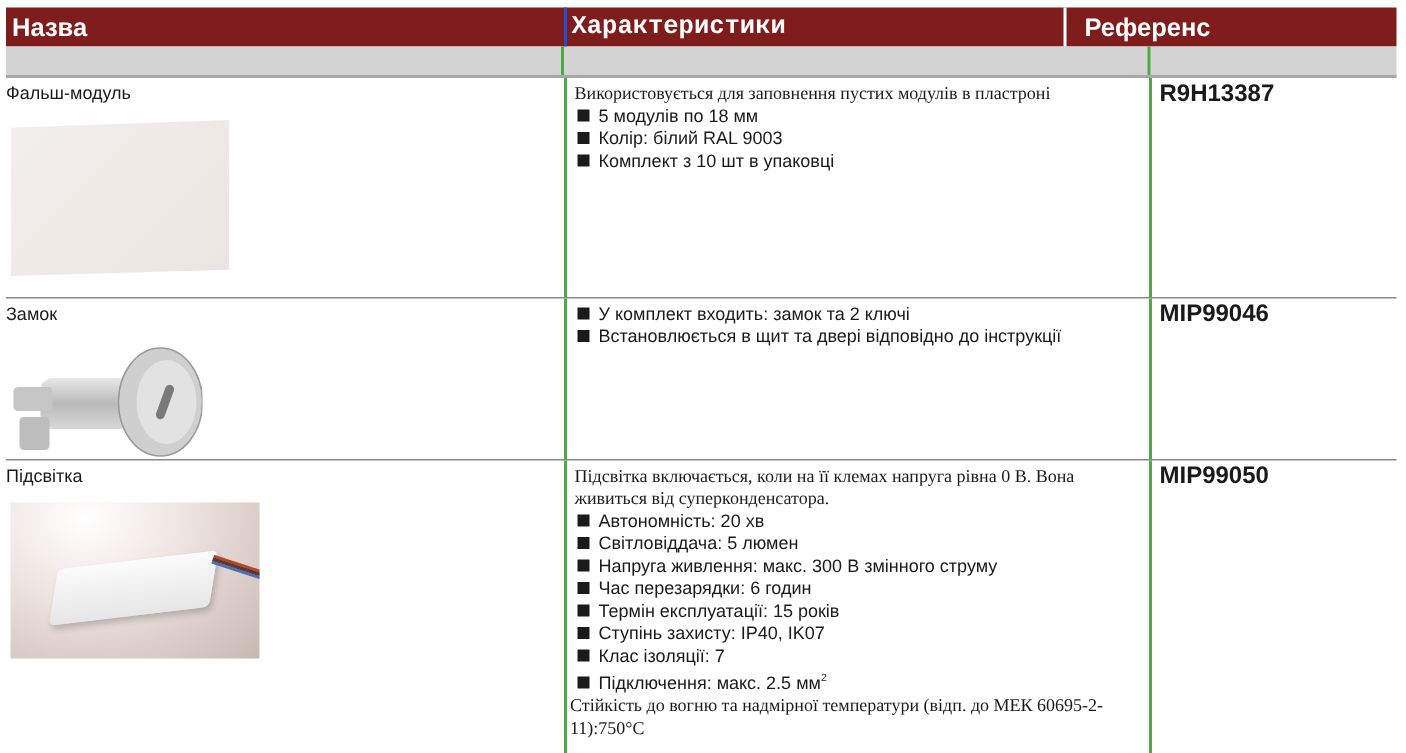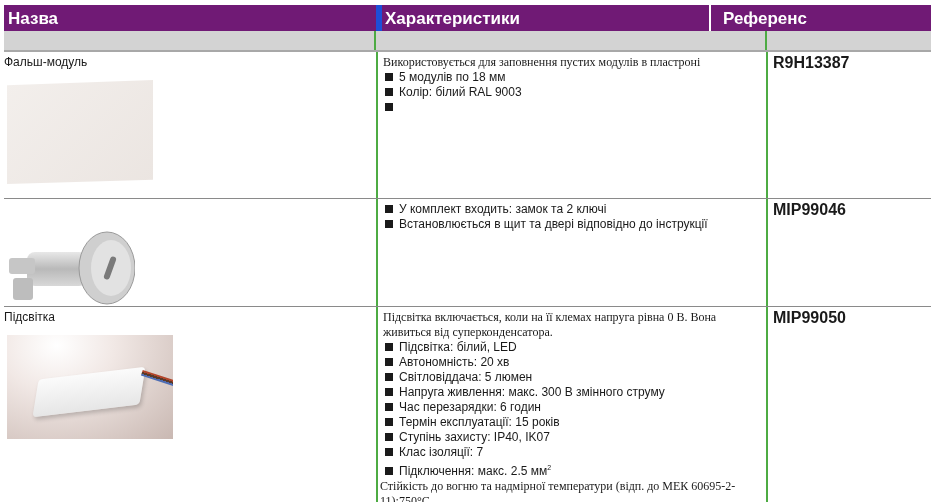--- a/index.html
+++ b/index.html
@@ -1,22 +1,22 @@
 <!DOCTYPE html>
 <html><head>
 <meta charset="utf-8">
 <style>
   html, body { margin: 0; padding: 0; background: #ffffff; }
   body { width: 937px; height: 502px; position: relative; overflow: hidden;
          font-family: "Liberation Sans", sans-serif; color: #1a1a1a; }
   .table { position: absolute; left: 4px; top: 5px; width: 927px; }
-  .hdr { display: flex; height: 26px; background: #701a75; }
+  .hdr { display: flex; height: 26px; background: #7f1d1d; }
   .hdr .c { color: #ffffff; font-weight: bold; font-size: 17px; line-height: 27px; padding-left: 4px; box-sizing: border-box; }
   .hdr .c1 { width: 372px; }
-  .hdr .c2 { width: 333px; border-left: 6px solid #1d4ed8; padding-left: 3px; }
+  .hdr .c2 { width: 333px; border-left: 2px solid #1d4ed8; padding-left: 3px; font-family: Liberation Mono, monospace; }
   .hdr .c3 { width: 165px; border-left: 2px solid #ffffff; padding-left: 12px; }
   .sub { display: flex; height: 19px; background: #d3d3d3; border-bottom: 2px solid #a8a8a8; }
   .sub .c1 { width: 372px; }
   .sub .c2 { width: 390px; border-left: 2px solid #4dab43; }
   .sub .c3 { width: 165px; border-left: 2px solid #4dab43; }
   .row { display: flex; border-bottom: 1px solid #8a8a8a; box-sizing: border-box; }
   .row .c1 { width: 372px; padding: 3px 0 0 0; box-sizing: border-box; position: relative; }
   .row .c2 { width: 390px; border-left: 2px solid #4dab43; padding: 3px 0 0 5px; box-sizing: border-box; font-size: 12px; line-height: 15px; }
   .row .c3 { width: 165px; border-left: 2px solid #4dab43; padding: 3px 0 0 5px; box-sizing: border-box; font-size: 16px; font-weight: bold; line-height: 15px; }
   .name { font-size: 12px; line-height: 15px; }
@@ -51,27 +51,28 @@
 
   <div class="row" style="height:147px">
     <div class="c1">
       <div class="name">Фальш-модуль</div>
       <div class="img1"></div>
     </div>
     <div class="c2">
       <span class="wrap">Використовується для заповнення пустих модулів в пластроні</span>
       <span class="bul"><span class="sq"></span><span>5 модулів по 18 мм</span></span>
       <span class="bul"><span class="sq"></span><span>Колір: білий RAL 9003</span></span>
-      <span class="bul"><span class="sq"></span></span>
+      <span class="bul"><span class="sq"></span><span>Комплект з 10 шт в упаковці</span></span>
     </div>
     <div class="c3">R9H13387</div>
   </div>
 
   <div class="row" style="height:108px">
     <div class="c1">
+      <div class="name">Замок</div>
       <svg class="img2" viewBox="0 0 128 78">
         <defs>
           <linearGradient id="lg" x1="0" y1="0" x2="0" y2="1">
             <stop offset="0" stop-color="#e8e8e8"></stop>
               <stop offset="0.5" stop-color="#b9b9b9"></stop>
               <stop offset="1" stop-color="#d8d8d8"></stop>
           </linearGradient>
         </defs>
         <rect x="20" y="22" width="60" height="34" rx="8" fill="url(#lg)"></rect>
         <rect x="2" y="28" width="26" height="16" rx="3" fill="#c6c6c6"></rect>
@@ -91,21 +92,20 @@
   <div class="row" style="height:198px; border-bottom:2px solid #8a8a8a">
     <div class="c1">
       <div class="name">Підсвітка</div>
       <div class="img3">
         <div class="dev"></div>
         <div class="wire"></div>
       </div>
     </div>
     <div class="c2">
       <span class="wrap">Підсвітка включається, коли на її клемах напруга рівна 0 В. Вона живиться від суперконденсатора.</span>
-      <span class="bul"><span class="sq"></span><span>Підсвітка: білий, LED</span></span>
       <span class="bul"><span class="sq"></span><span>Автономність: 20 хв</span></span>
       <span class="bul"><span class="sq"></span><span>Світловіддача: 5 люмен</span></span>
       <span class="bul"><span class="sq"></span><span>Напруга живлення: макс. 300 В змінного струму</span></span>
       <span class="bul"><span class="sq"></span><span>Час перезарядки: 6 годин</span></span>
       <span class="bul"><span class="sq"></span><span>Термін експлуатації: 15 років</span></span>
       <span class="bul"><span class="sq"></span><span>Ступінь захисту: IP40, IK07</span></span>
       <span class="bul"><span class="sq"></span><span>Клас ізоляції: 7</span></span>
       <span class="bul"><span class="sq"></span><span>Підключення: макс. 2.5 мм</span><sup>2</sup></span>
       <span class="wrap" style="margin-left:-3px"><span class="sq"></span><span>Стійкість до вогню та надмірної температури (відп. до МЕК 60695-2-11):750°C</span></span>
     </div>

